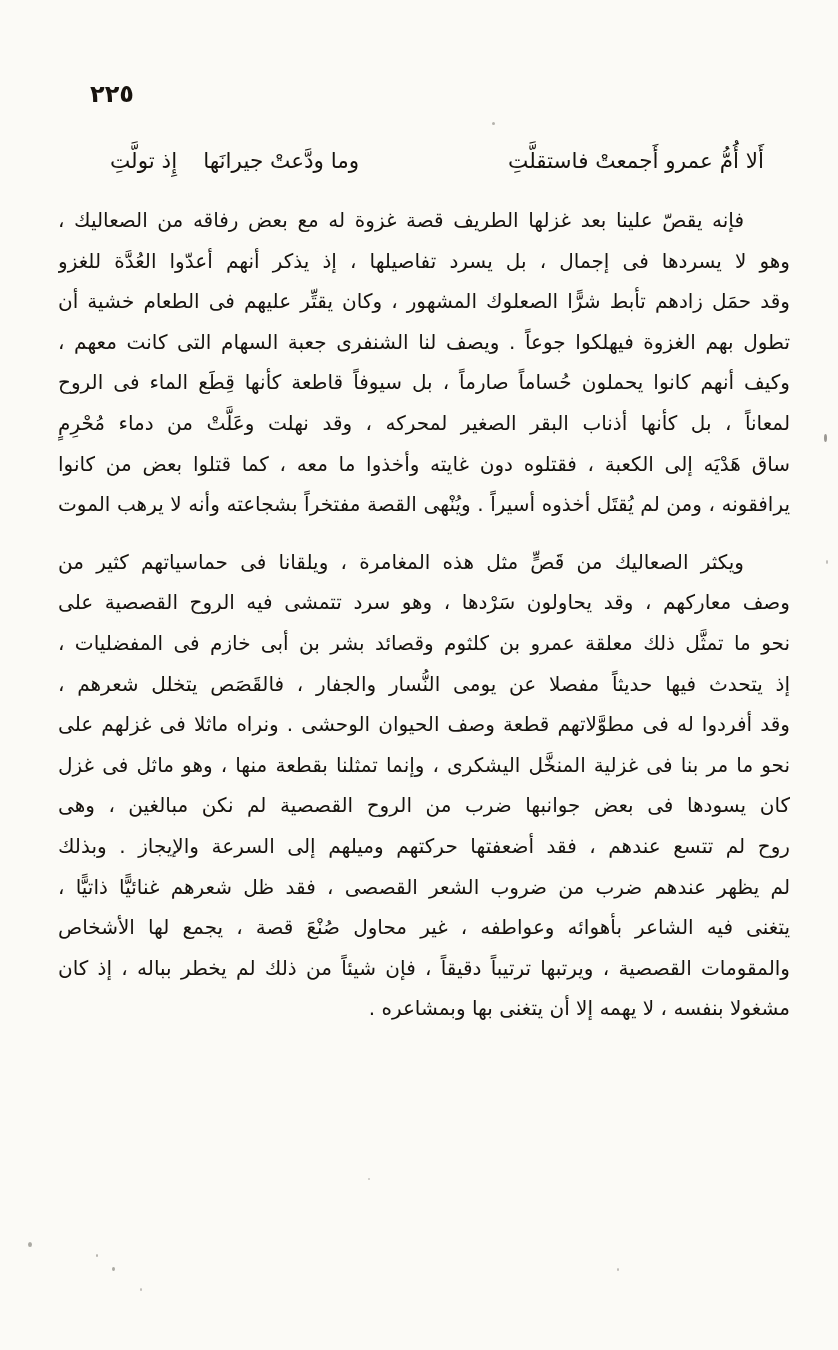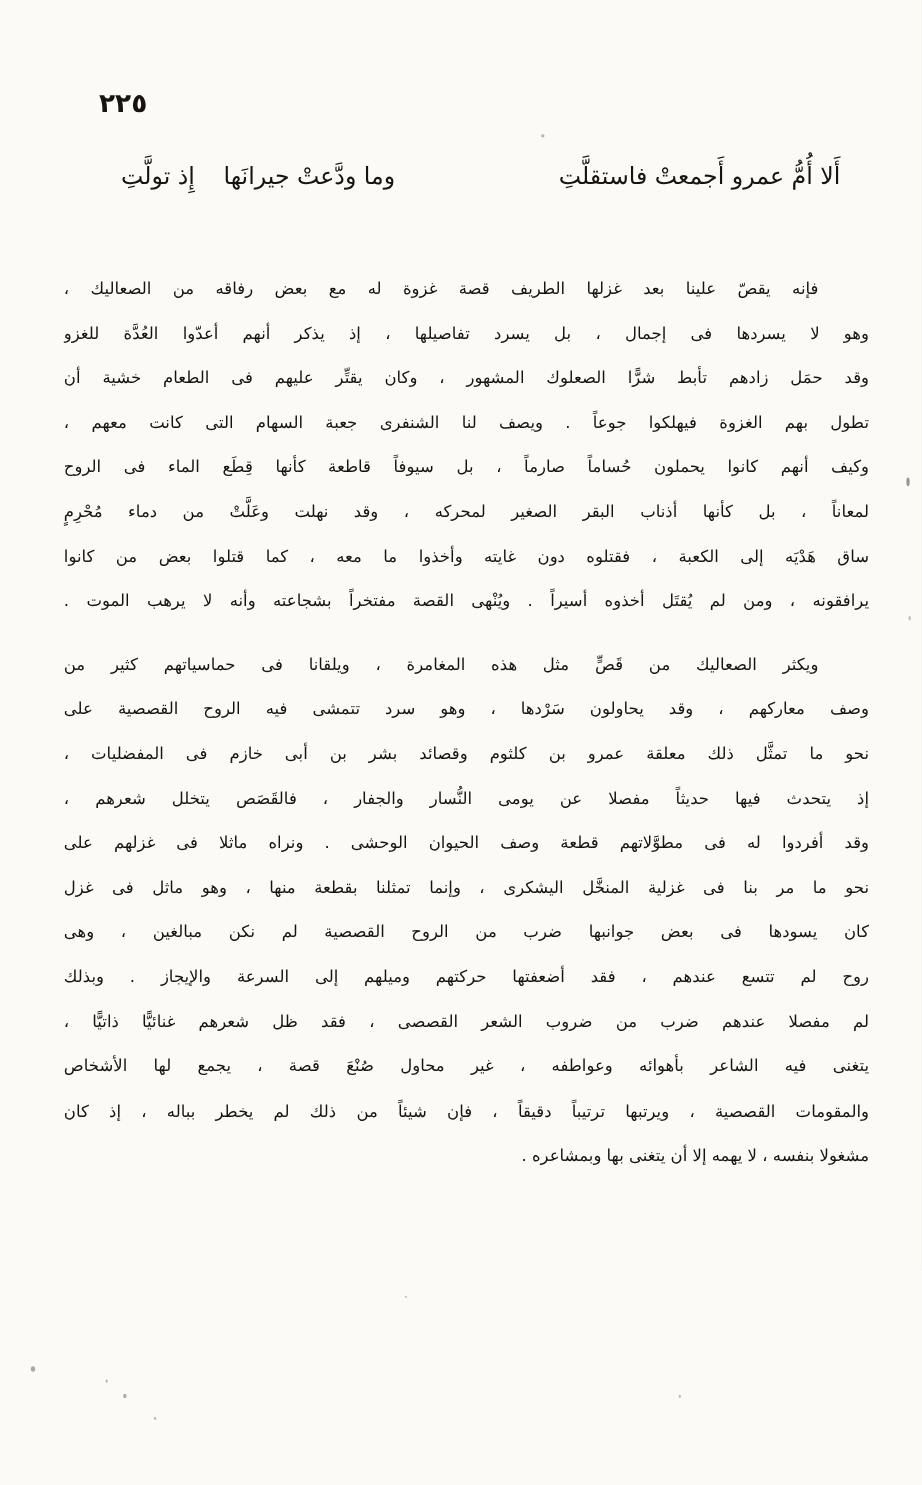--- a/index.html
+++ b/index.html
@@ -49,23 +49,22 @@
     display: inline-flex;
     gap: 26px;
   }
 
   .body-text {
     position: absolute;
     top: 200px;
     right: 48px;
     width: 732px;
     direction: rtl;
-    font-size: 15px;
+    font-size: 20px;
     line-height: 40.6px;
-    margin-top: 42px;
   }
   .para { display: block; }
   .para + .para { margin-top: 17px; }
 
   .line {
     text-align: justify;
     text-align-last: justify;
     text-justify: inter-word;
     white-space: normal;
     overflow: hidden;
@@ -120,21 +119,21 @@
 
     <section class="para">
       <div class="line first">ويكثر الصعاليك من قَصٍّ مثل هذه المغامرة ، ويلقانا فى حماسياتهم كثير من</div>
       <div class="line">وصف معاركهم ، وقد يحاولون سَرْدها ، وهو سرد تتمشى فيه الروح القصصية على</div>
       <div class="line">نحو ما تمثَّل ذلك معلقة عمرو بن كلثوم وقصائد بشر بن أبى خازم فى المفضليات ،</div>
       <div class="line">إذ يتحدث فيها حديثاً مفصلا عن يومى النُّسار والجفار ، فالقَصَص يتخلل شعرهم ،</div>
       <div class="line">وقد أفردوا له فى مطوَّلاتهم قطعة وصف الحيوان الوحشى . ونراه ماثلا فى غزلهم على</div>
       <div class="line">نحو ما مر بنا فى غزلية المنخَّل اليشكرى ، وإنما تمثلنا بقطعة منها ، وهو ماثل فى غزل</div>
       <div class="line">كان يسودها فى بعض جوانبها ضرب من الروح القصصية لم نكن مبالغين ، وهى</div>
       <div class="line">روح لم تتسع عندهم ، فقد أضعفتها حركتهم وميلهم إلى السرعة والإيجاز . وبذلك</div>
-      <div class="line">لم مفصلا عندهم ضرب من ضروب الشعر القصصى ، فقد ظل شعرهم غنائيًّا ذاتيًّا ،</div>
+      <div class="line">لم يظهر عندهم ضرب من ضروب الشعر القصصى ، فقد ظل شعرهم غنائيًّا ذاتيًّا ،</div>
       <div class="line">يتغنى فيه الشاعر بأهوائه وعواطفه ، غير محاول صُنْعَ قصة ، يجمع لها الأشخاص</div>
       <div class="line">والمقومات القصصية ، ويرتبها ترتيباً دقيقاً ، فإن شيئاً من ذلك لم يخطر بباله ، إذ كان</div>
       <div class="line last">مشغولا بنفسه ، لا يهمه إلا أن يتغنى بها وبمشاعره .</div>
     </section>
 
   </div>
 
   <span class="speck s1"></span>
   <span class="speck s2"></span>
   <span class="speck s3"></span>

